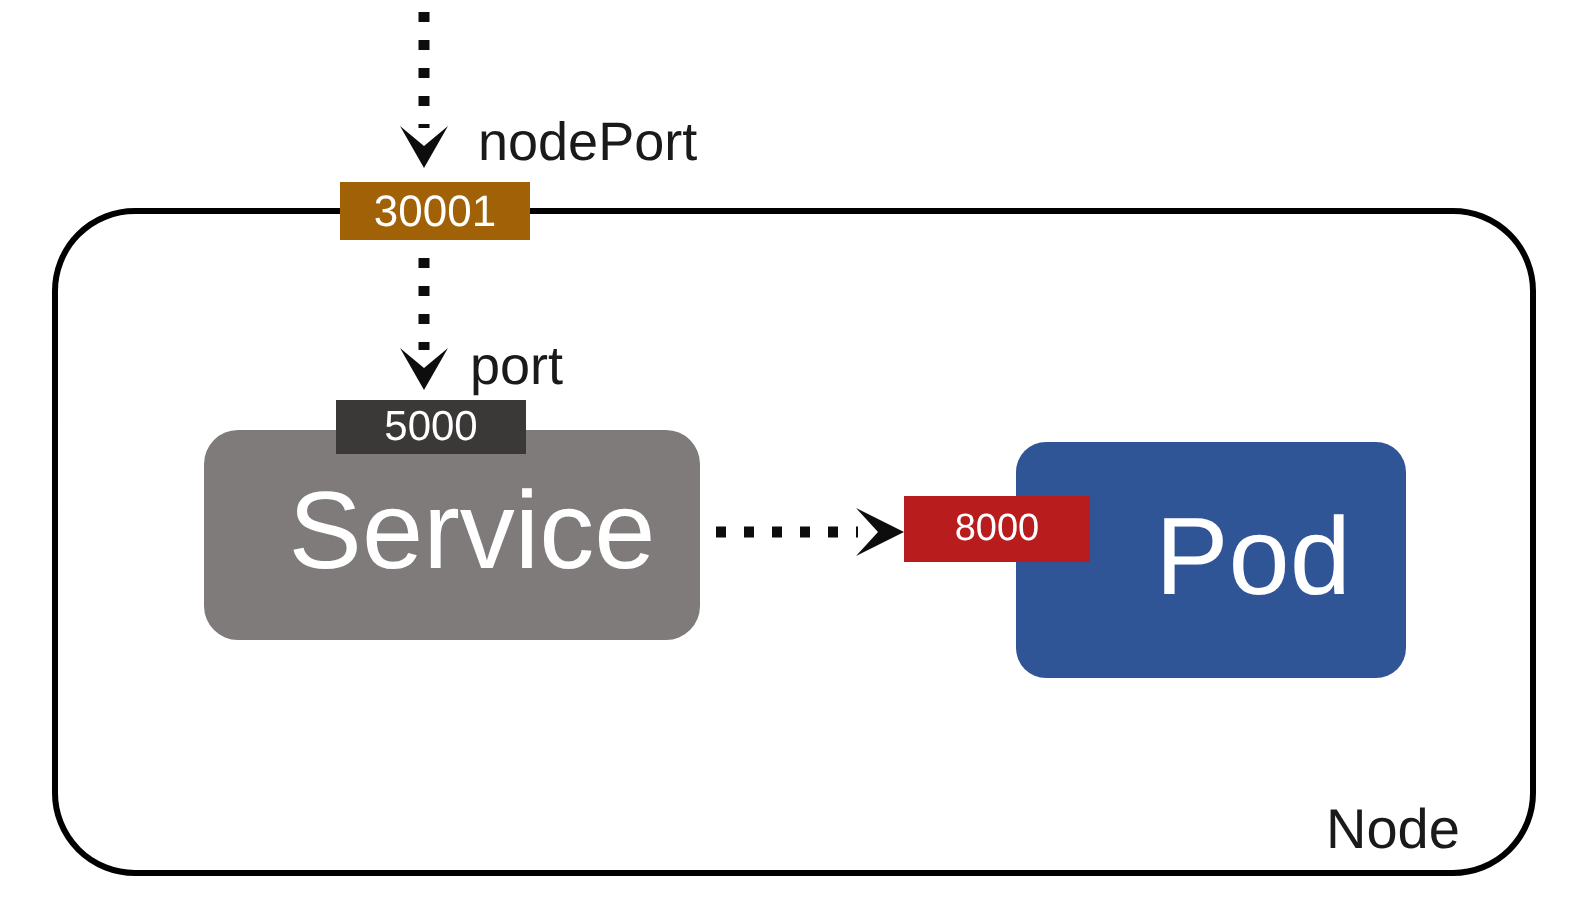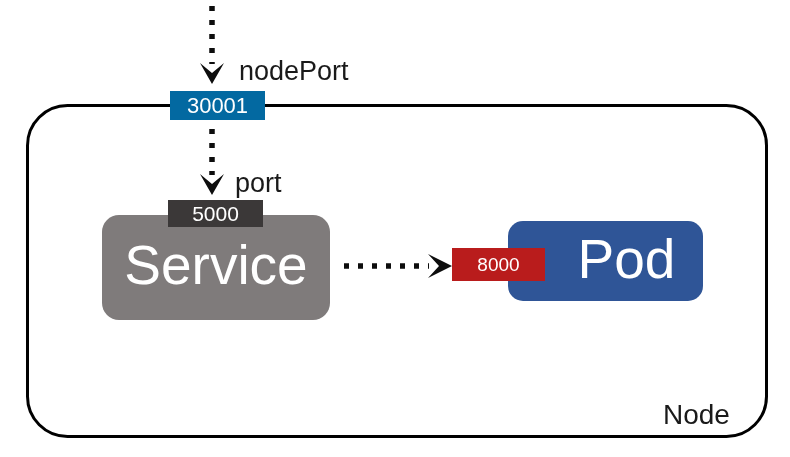--- a/index.html
+++ b/index.html
@@ -32,35 +32,36 @@
     left: 102px;
     top: 215px;
     width: 228px;
     height: 105px;
     background: #7f7b7b;
     border-radius: 17px;
     display: flex;
     align-items: center;
     justify-content: center;
     z-index: 3;
+    padding-left: 20px;
   }
   .service-label {
     color: #ffffff;
     font-size: 55px;
     font-weight: 400;
     line-height: 1;
     letter-spacing: 0px;
     padding-bottom: 4px;
   }
 
   .pod-box {
     left: 508px;
     top: 221px;
     width: 195px;
-    height: 80px;
+    height: 118px;
     background: #2f5597;
     border-radius: 15px;
     display: flex;
     align-items: center;
     justify-content: center;
     z-index: 3;
   }
   .pod-label {
     color: #ffffff;
     font-size: 55px;
@@ -76,21 +77,21 @@
     align-items: center;
     justify-content: center;
     color: #ffffff;
     z-index: 6;
   }
   .chip-nodeport {
     left: 170px;
     top: 91px;
     width: 95px;
     height: 29px;
-    background: #0369a1;
+    background: #a16207;
     font-size: 22px;
   }
   .chip-port {
     left: 168px;
     top: 200px;
     width: 95px;
     height: 27px;
     background: #3b3838;
     font-size: 21px;
   }

